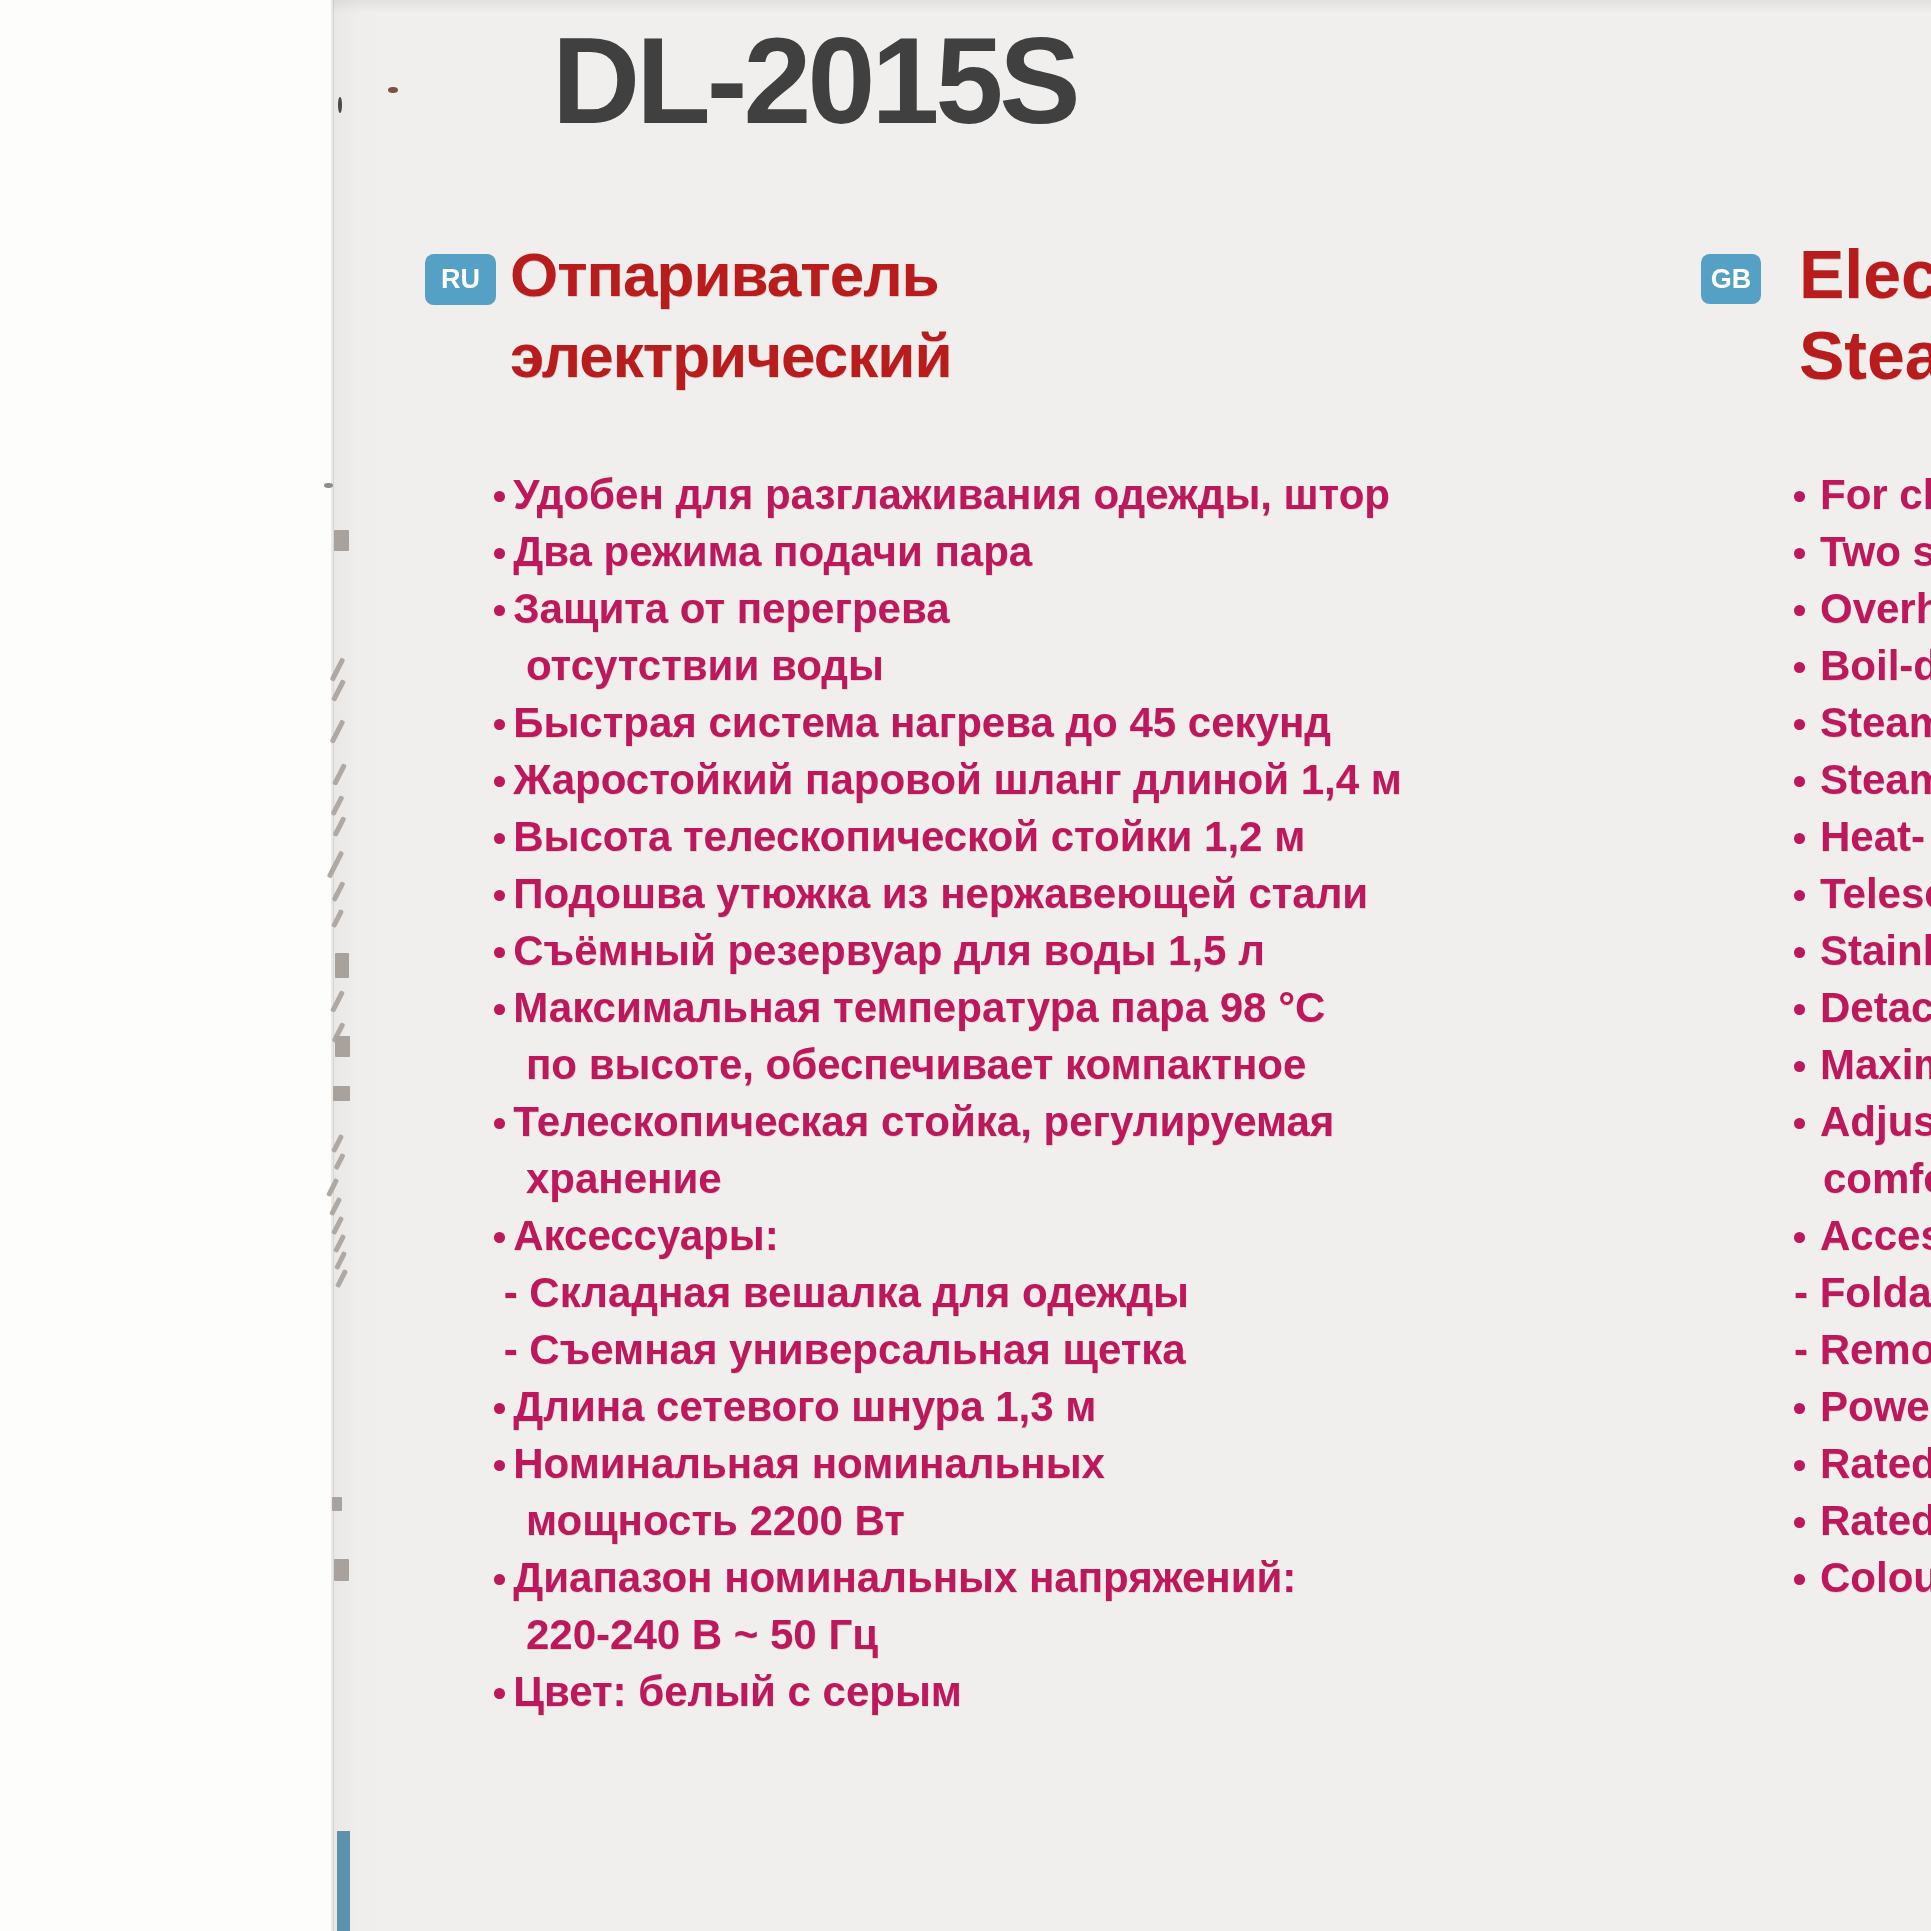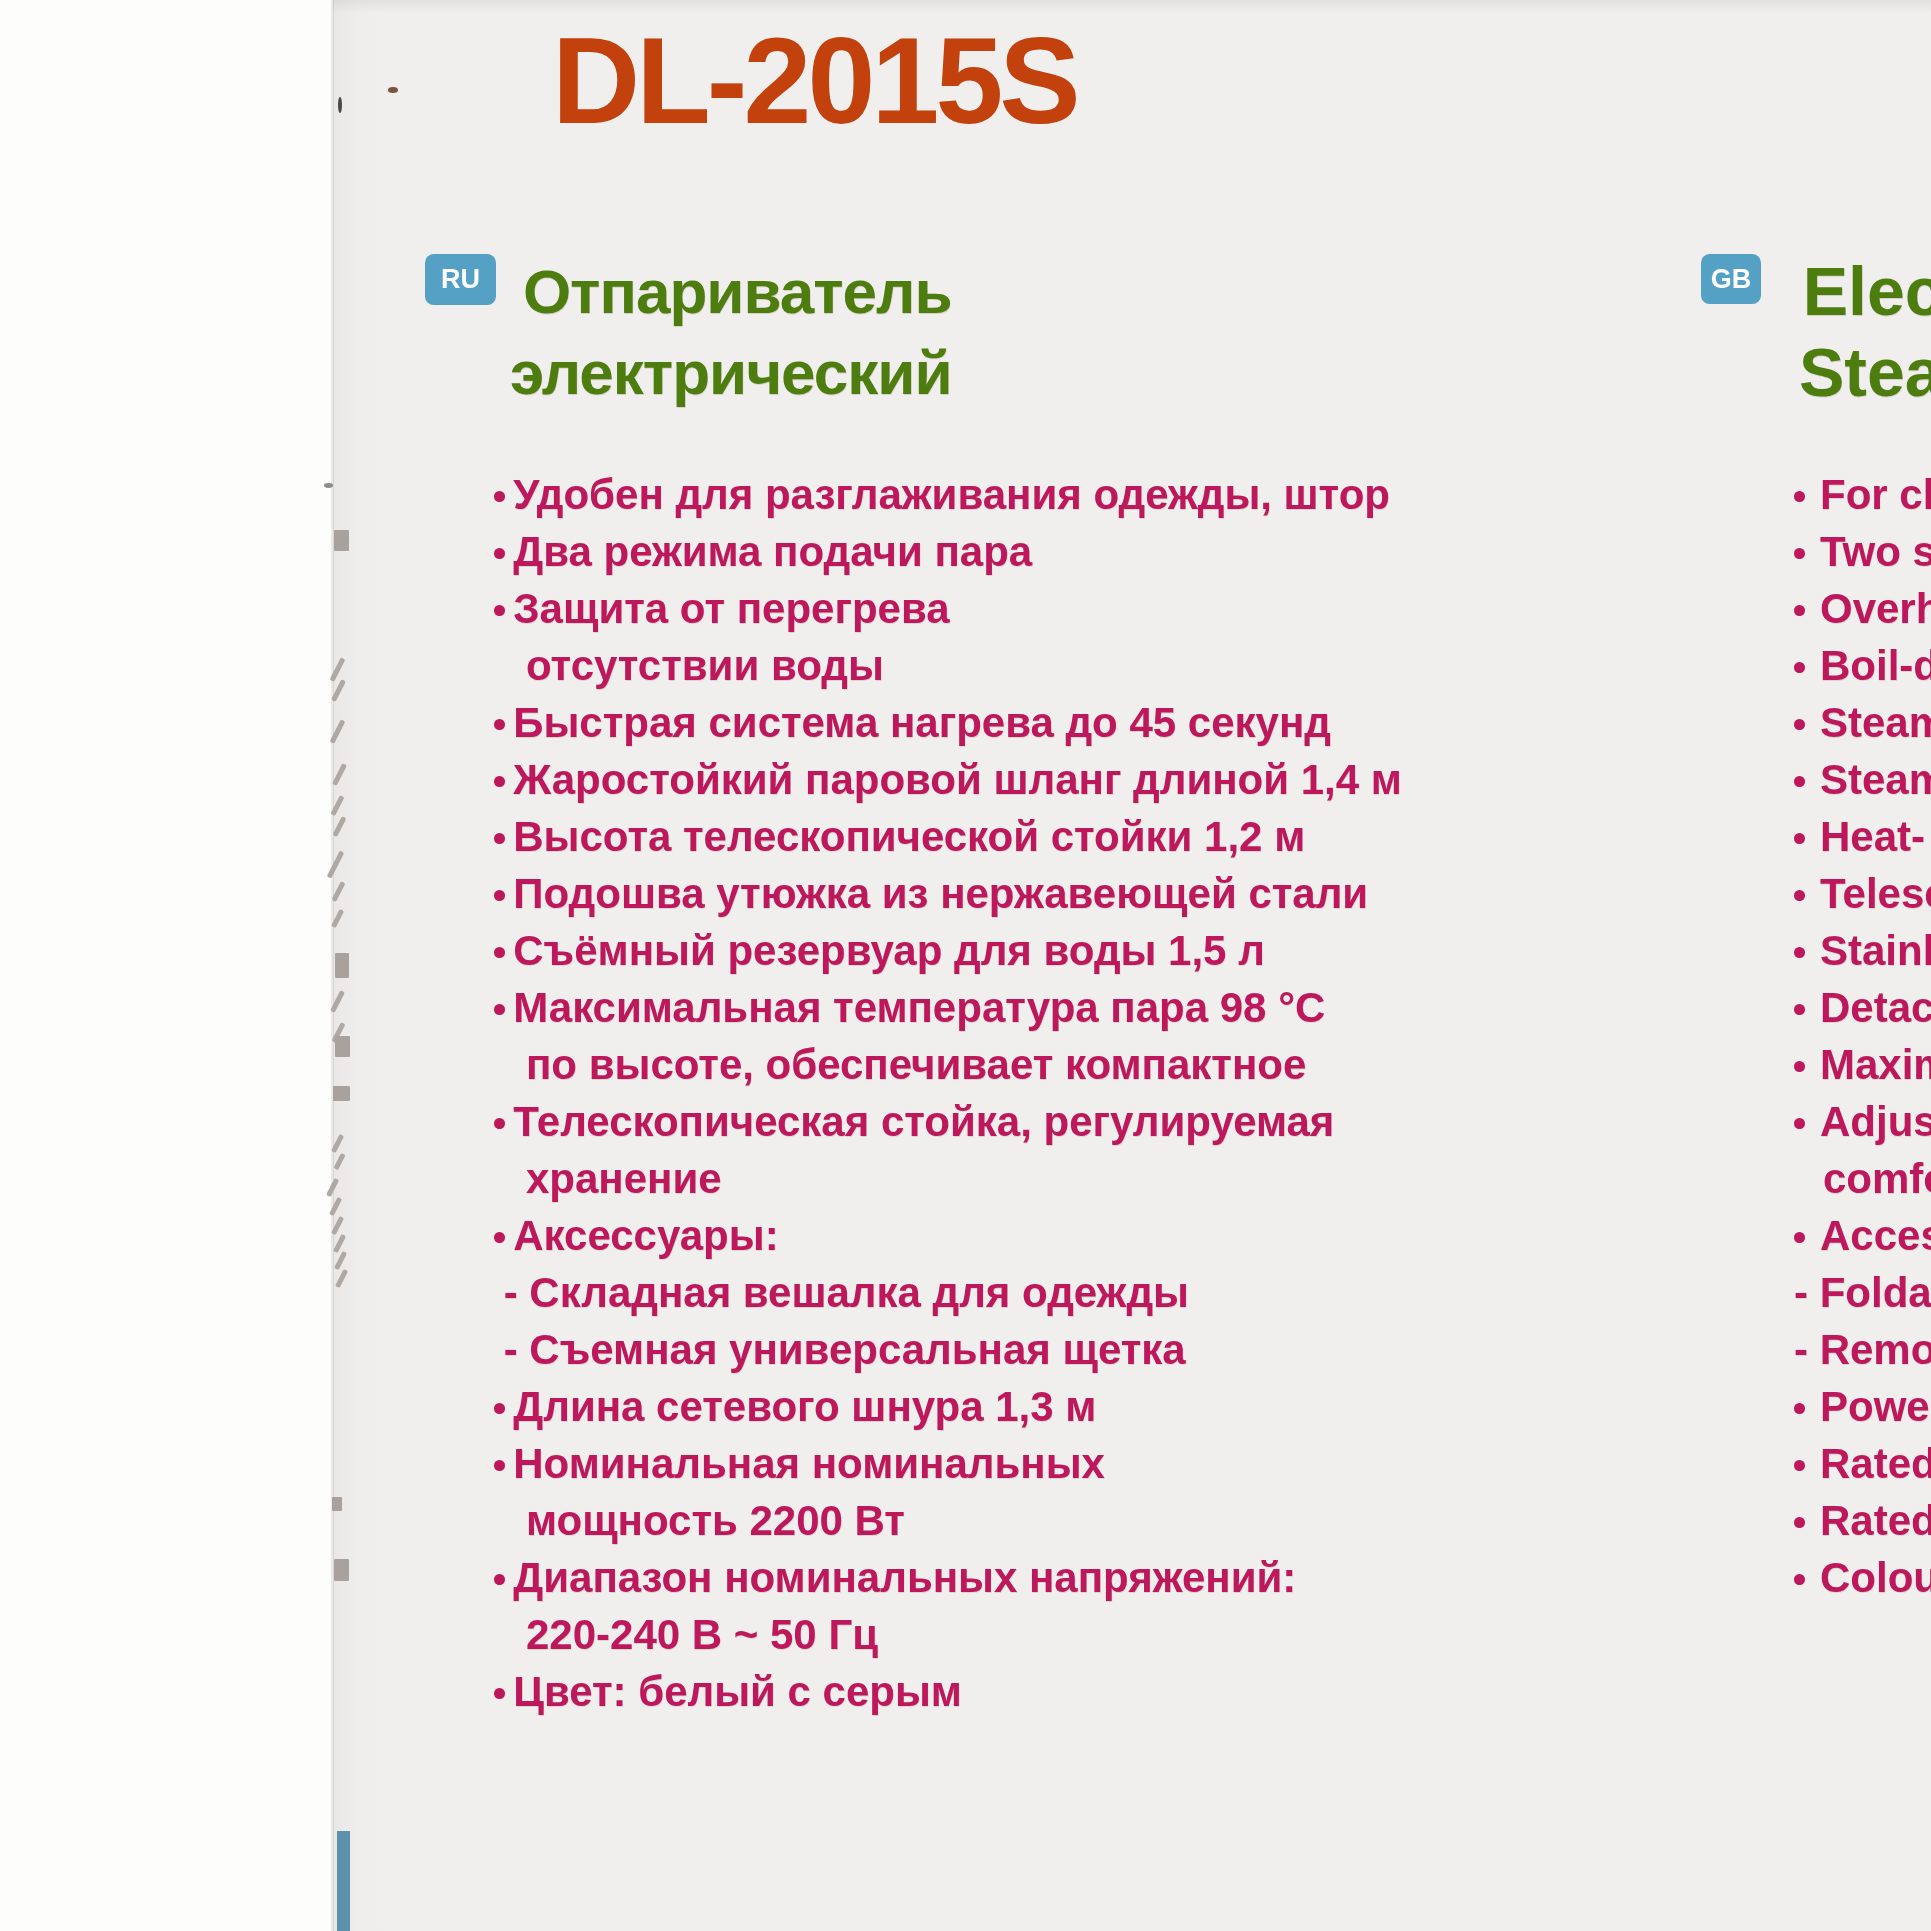--- a/index.html
+++ b/index.html
@@ -20,34 +20,33 @@
     background:linear-gradient(180deg,rgba(0,0,0,0.06),rgba(0,0,0,0));
   }
   .fold-line{
     position:absolute;left:331px;top:0;width:2.9px;height:1931px;
     background:rgba(0,0,0,0.08);
   }
   .title{
     position:absolute;left:552px;top:13.5px;
     font-size:122px;font-weight:700;letter-spacing:-3.9px;
     line-height:135px;white-space:nowrap;
-    color:#c2410c;
+    color:#404040;
   }
   .badge{
     position:absolute;display:flex;align-items:center;justify-content:center;
     background:#55a1c6;color:#ffffff;border-radius:8.7px;
     font-size:27px;font-weight:700;
   }
   .badge-ru{left:425px;top:254px;width:71px;height:51px;}
   .badge-gb{left:1701px;top:254px;width:60px;height:50px;}
   .heading{
-    position:absolute;top:251px;
-    font-weight:700;color:#4d7c0f;line-height:81px;white-space:nowrap;
+    position:absolute;top:234px;
+    font-weight:700;color:#b91c1c;line-height:81px;white-space:nowrap;
     text-shadow:0.5px 1.4px 0 rgba(110,60,40,0.18);
-    text-align:right;
   }
   .heading-ru{left:510px;font-size:62px;letter-spacing:-1px;}
   .heading-gb{left:1799px;font-size:68px;}
   .list{
     position:absolute;top:466px;
     color:#be185d;font-size:42px;font-weight:700;white-space:nowrap;
     text-shadow:0.5px 1.4px 0 rgba(110,60,40,0.15);
   }
   .list-ru{left:494px;width:1159px;}
   .list-gb{left:1794px;width:193px;}

